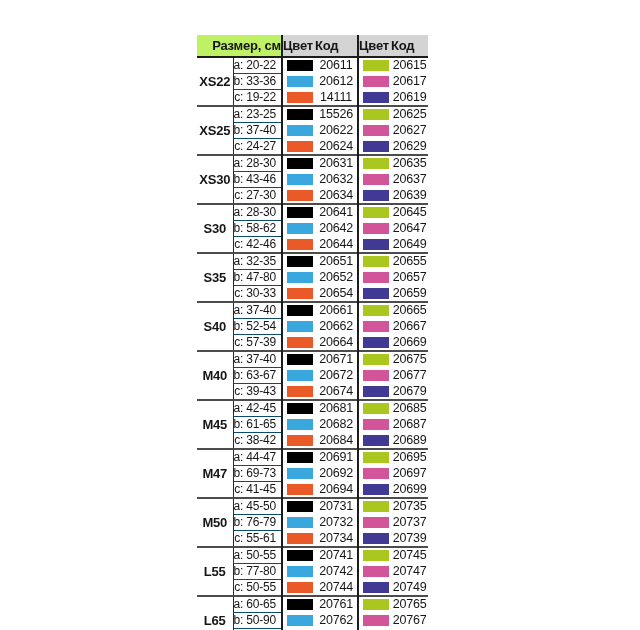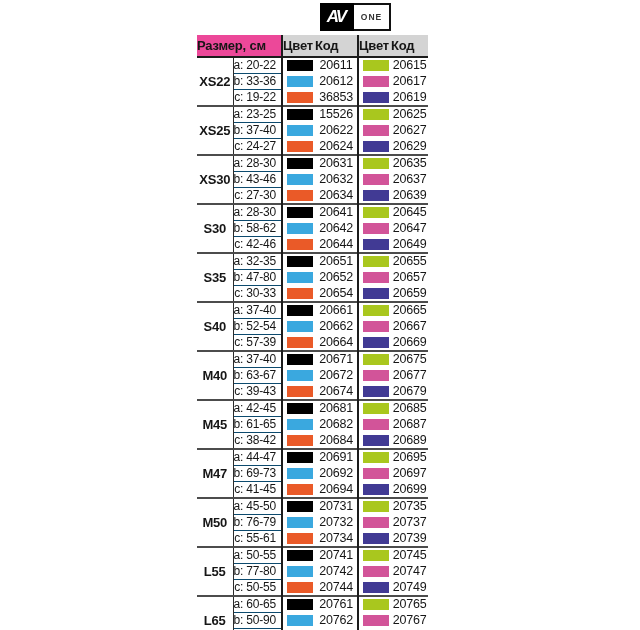--- a/index.html
+++ b/index.html
@@ -77,21 +77,21 @@
     letter-spacing: -0.2px;
     white-space: nowrap;
     overflow: hidden;
   }
   thead th {
     height: 21px;
     border-bottom: 2px solid #1c1c1c;
     font-size: 13px;
     font-weight: bold;
   }
-  th.h-size { background: #ec4899; text-align: left; }
+  th.h-size { background: #bef264; text-align: right; }
   th.h-gray { background: #d4d4d4; text-align: left; }
   th.divider, td.divider { border-left: 2px solid #1c1c1c; }
 
   td.size-cell {
     font-weight: bold;
     font-size: 13px;
     text-align: center;
     vertical-align: middle;
   }
   td.measure-cell {
@@ -109,24 +109,20 @@
     width: 26px;
     height: 11px;
     margin-left: 4px;
   }
 </style>
 </head>
 <body>
 
 <div class="stage">
 
-  <div class="logo">
-    <div class="logo-av">AV</div>
-    <div class="logo-one">ONE</div>
-  </div>
 
   <table class="size-table">
     <colgroup>
       <col class="c-size">
         <col class="c-measure">
       <col class="c-swatch1">
         <col class="c-code1">
       <col class="c-swatch2">
         <col class="c-code2">
     </colgroup>
@@ -161,21 +157,21 @@
           <td class="swatch-cell divider">
             <div class="swatch" style="background: rgb(210, 84, 153);"></div>
           </td>
           <td class="code-cell">20617</td>
         </tr>
         <tr>
           <td class="measure-cell sub">c: 19-22</td>
           <td class="swatch-cell divider">
             <div class="swatch" style="background: rgb(234, 90, 40);"></div>
           </td>
-          <td class="code-cell">36853</td>
+          <td class="code-cell">14111</td>
           <td class="swatch-cell divider">
             <div class="swatch" style="background: rgb(65, 58, 148);"></div>
           </td>
           <td class="code-cell">20619</td>
         </tr>
         <tr class="group-start">
           <td rowspan="3" class="size-cell">XS25</td>
           <td class="measure-cell">a: 23-25</td>
           <td class="swatch-cell divider">
             <div class="swatch" style="background: rgb(0, 0, 0);"></div>

